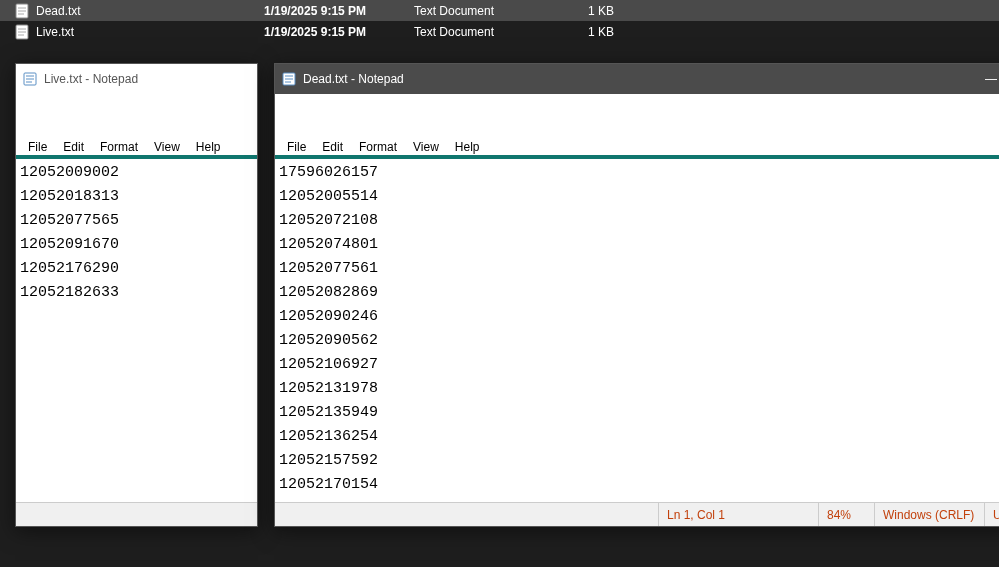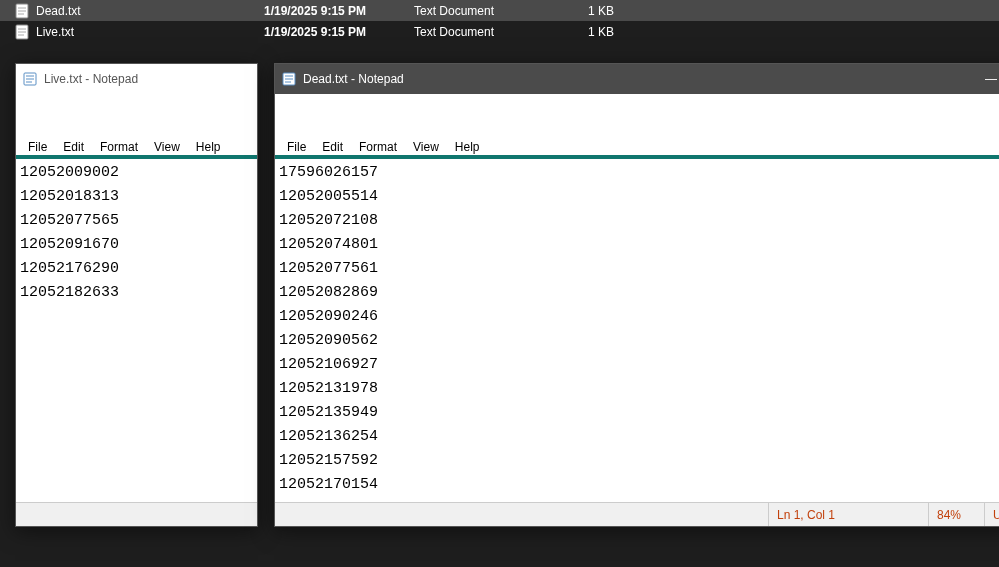--- a/index.html
+++ b/index.html
@@ -148,15 +148,16 @@
 12052135949
 12052136254
 12052157592
 12052170154
 12052176233
 12052193569</div>
   <div class="statusbar">
     <div class="spacer"></div>
     <div class="cell" style="width:160px">Ln 1, Col 1</div>
     <div class="cell" style="width:56px">84%</div>
+    <div class="cell" style="width:110px">Windows (CRLF)</div>
     <div class="cell" style="width:30px;border-right:none">UT</div>
   </div>
 </div>
 
 </body></html>

